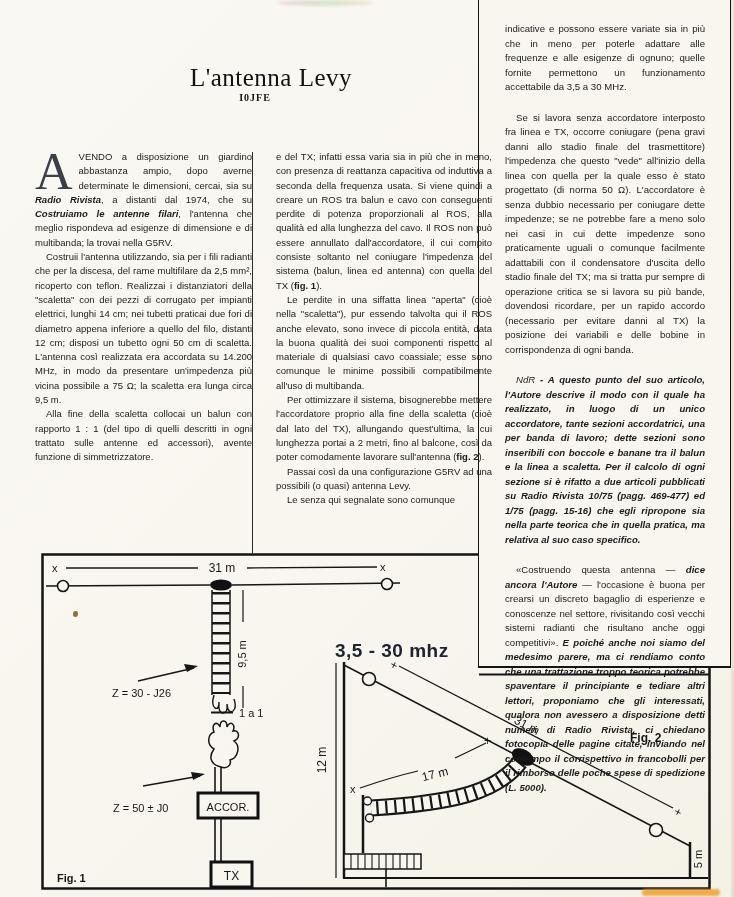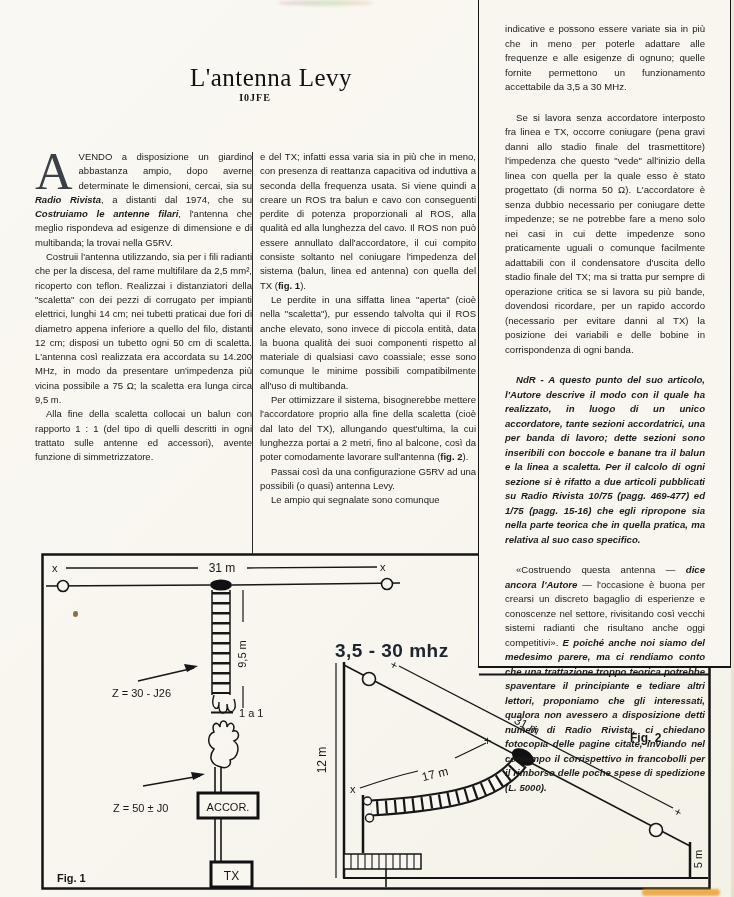--- a/index.html
+++ b/index.html
@@ -14,34 +14,34 @@
     letter-spacing:.5px;text-align:center;color:#111;
   }
   .byline{
     position:absolute;left:35px;top:92px;width:440px;text-align:center;
     font-family:"Liberation Serif",serif;font-weight:700;font-size:10px;letter-spacing:1px;color:#111;
   }
   .col{position:absolute;z-index:3;text-align:justify;font-size:9.5px;line-height:14.3px;}
   .col p{margin:0;}
   .col p.ind{text-indent:11px;}
   .col1{left:35px;top:150px;width:217px;}
-  .col2{left:260px;top:150px;width:216px;}
+  .col2{left:276px;top:150px;width:216px;}
   .colrule{position:absolute;left:252px;top:152px;width:1px;height:402px;background:#2c2c2c;z-index:3;}
   .col3box{
     position:absolute;left:478px;top:-8px;width:253px;height:676px;z-index:2;
     box-sizing:border-box;border:0 solid #151515;border-left-width:1.5px;border-right-width:1.5px;border-bottom-width:2.5px;
     background:#f8f6ef;padding:14px 9px 0 10px;
     text-align:justify;font-size:9.6px;line-height:14.5px;
   }
   .col3box p{margin:16px;}
   .col3box p.ind{text-indent:11px;}
   .col3box p.ndr{margin-top:13px;}
   span.i{font-style:italic;font-weight:bold;}
   span.b{font-weight:700;}
-  span.bi{font-weight:700;font-style:italic;}
+  span.bi{font-weight:400;font-style:italic;}
   span.r{font-style:normal;}
   span.dropcap{
     float:left;font-family:"Liberation Serif",serif;font-size:52px;line-height:39px;
     padding:2px 6px 0 0;color:#3b3f46;
   }
   svg.figures{position:absolute;left:0;top:545px;width:734px;height:352px;z-index:1;}
   svg text{font-family:"Liberation Sans",sans-serif;fill:#161616;}
   .t11{font-size:11px;}
   .t12{font-size:12px;}
   .cap{font-size:11px;font-weight:700;}
@@ -75,21 +75,21 @@
     <p><span class="dropcap">A</span><span>VENDO a disposizione un giardino abbastanza ampio, dopo averne determinate le dimensioni, cercai, sia su </span><span class="i">Radio Rivista</span><span>, a distanti dal 1974, che su </span><span class="i">Costruiamo le antenne filari</span><span>, l'antenna che meglio rispondeva ad esigenze di dimensione e di multibanda; la trovai nella G5RV.</span></p>
     <p class="ind"><span>Costruii l'antenna utilizzando, sia per i fili radianti che per la discesa, del rame multifilare da 2,5 mm², ricoperto con teflon. Realizzai i distanziatori della "scaletta" con dei pezzi di corrugato per impianti elettrici, lunghi 14 cm; nei tubetti praticai due fori di diametro appena inferiore a quello del filo, distanti 12 cm; disposi un tubetto ogni 50 cm di scaletta. L'antenna così realizzata era accordata su 14.200 MHz, in modo da presentare un'impedenza più vicina possibile a 75 Ω; la scaletta era lunga circa 9,5 m.</span></p>
     <p class="ind"><span>Alla fine della scaletta collocai un balun con rapporto 1 : 1 (del tipo di quelli descritti in ogni trattato sulle antenne ed accessori), avente funzione di simmetrizzatore.</span></p>
   </div>
 
   <div class="col col2">
     <p><span>e del TX; infatti essa varia sia in più che in meno, con presenza di reattanza capacitiva od induttiva a seconda della frequenza usata. Si viene quindi a creare un ROS tra balun e cavo con conseguenti perdite di potenza proporzionali al ROS, alla qualità ed alla lunghezza del cavo. Il ROS non può essere annullato dall'accordatore, il cui compito consiste soltanto nel coniugare l'impedenza del sistema (balun, linea ed antenna) con quella del TX (</span><span class="b">fig. 1</span><span>).</span></p>
     <p class="ind"><span>Le perdite in una siffatta linea "aperta" (cioè nella "scaletta"), pur essendo talvolta qui il ROS anche elevato, sono invece di piccola entità, data la buona qualità dei suoi componenti rispetto al materiale di qualsiasi cavo coassiale; esse sono comunque le minime possibili compatibilmente all'uso di multibanda.</span></p>
     <p class="ind"><span>Per ottimizzare il sistema, bisognerebbe mettere l'accordatore proprio alla fine della scaletta (cioè dal lato del TX), allungando quest'ultima, la cui lunghezza portai a 2 metri, fino al balcone, così da poter comodamente lavorare sull'antenna (</span><span class="b">fig. 2</span><span>).</span></p>
     <p class="ind"><span>Passai così da una configurazione G5RV ad una possibili (o quasi) antenna Levy.</span></p>
-    <p class="ind"><span>Le ampio qui segnalate sono comunque</span></p>
+    <p class="ind"><span>Le senza qui segnalate sono comunque</span></p>
   </div>
 
   <svg class="figures" viewBox="0 545 734 352">
 
     <rect x="42.5" y="554.5" width="667" height="334" fill="none" stroke="#141414" stroke-width="2.5"></rect>
 
     <g>
 
       <text x="52" y="572" class="t11">x</text>
       <line x1="66" y1="568" x2="198" y2="568" stroke="#161616" stroke-width="1.3"></line>

